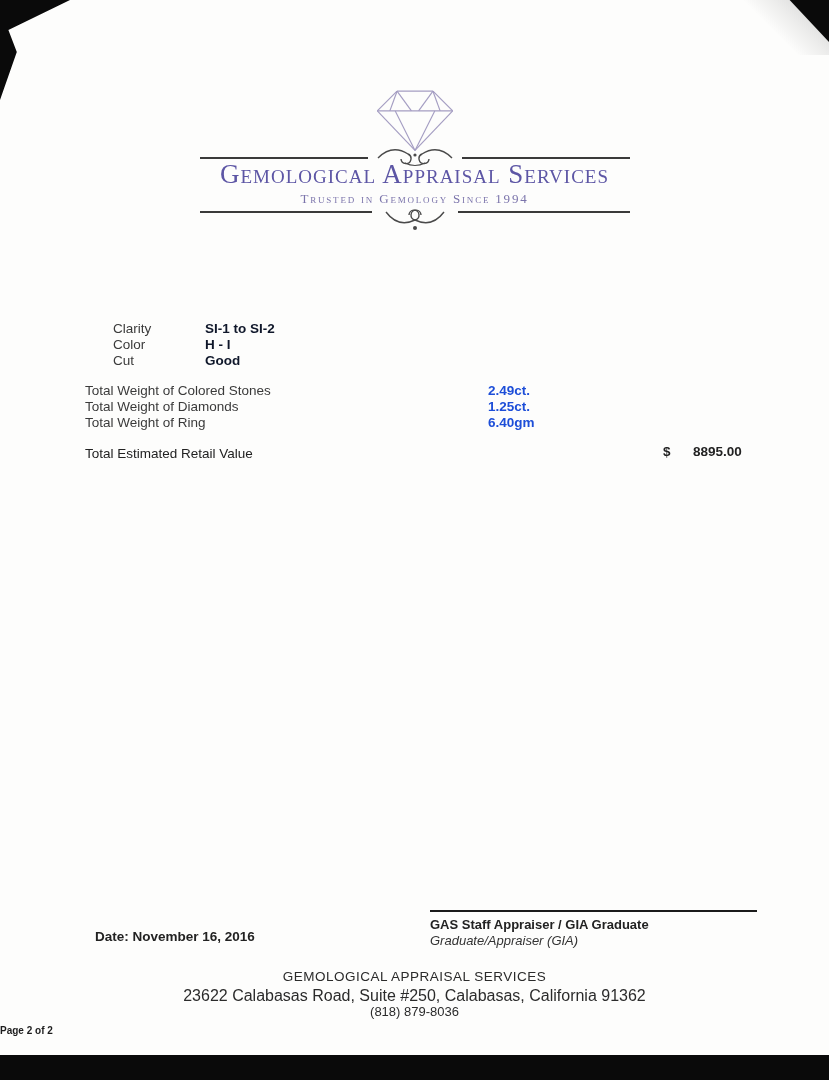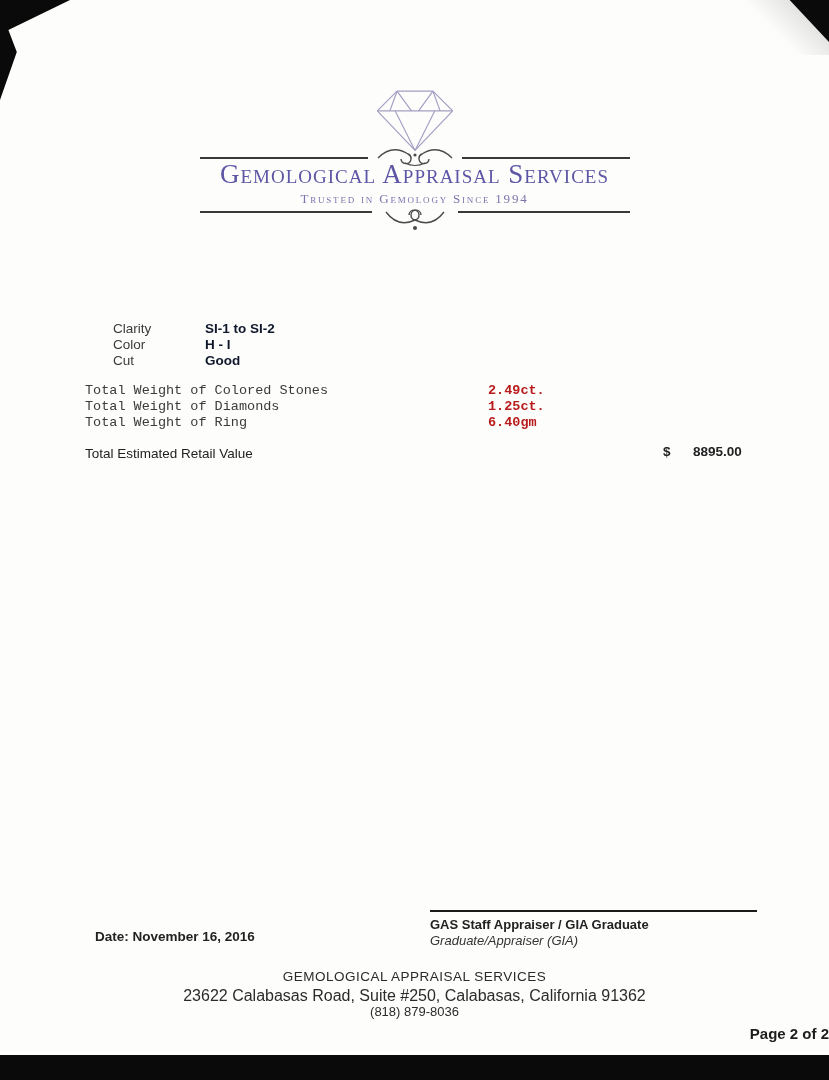--- a/index.html
+++ b/index.html
@@ -60,40 +60,40 @@
   .desc {
     position: absolute; left: 85px; top: 266px; width: 680px;
     font-size: 13.5px; line-height: 17px; color: #3a3a3a;
   }
 
   .grading { position: absolute; left: 113px; top: 321px; }
   .g-row { display: flex; height: 16px; font-size: 13.5px; }
   .g-label { width: 92px; color: #3a3a3a; }
   .g-value { font-weight: bold; color: #0f172a; }
 
-  .weights { position: absolute; left: 85px; top: 383px; font-family: Liberation Mono, monospace; }
+  .weights { position: absolute; left: 85px; top: 383px; }
   .w-row { display: flex; height: 16px; font-size: 13.5px; }
   .w-label { width: 403px; color: #3a3a3a; }
-  .w-value { font-weight: bold; color: #b91c1c; }
+  .w-value { font-weight: bold; color: #1d4ed8; }
 
   .total-row { position: absolute; left: 85px; top: 444px; width: 700px; height: 18px; font-size: 13.5px; }
   .total-label { position: absolute; left: 0; top: 2px; font-weight: normal; color: #222; }
   .currency { position: absolute; left: 578px; top: 0; font-weight: bold; color: #222; }
   .amount { position: absolute; left: 608px; top: 0; font-weight: bold; color: #222; }
 
   
   .sig-line { position: absolute; left: 430px; top: 910px; width: 327px; border-top: 2px solid #1b1b1b; }
   .sig-title { position: absolute; left: 430px; top: 917px; font-size: 13px; font-weight: bold; color: #222; }
   .sig-sub { position: absolute; left: 430px; top: 933px; font-size: 13px; font-style: italic; color: #333; }
   .date-line { position: absolute; left: 95px; top: 929px; font-size: 13.5px; font-weight: bold; color: #222; }
 
   .footer-org { position: absolute; left: 0; top: 969px; width: 829px; text-align: center; font-size: 13.5px; letter-spacing: 0.5px; color: #2b2b2b; }
   .footer-address { position: absolute; left: 0; top: 987px; width: 829px; text-align: center; font-size: 16px; color: #2b2b2b; }
   .footer-phone { position: absolute; left: 0; top: 1004px; width: 829px; text-align: center; font-size: 13px; color: #2b2b2b; }
-  .footer-page { position: absolute; left: 0; top: 1025px; width: 829px; text-align: right; font-size: 15px; font-weight: bold; color: #1d1d1d; }
+  .footer-page { position: absolute; left: 0; top: 1025px; width: 829px; text-align: left; font-size: 10px; font-weight: bold; color: #1d1d1d; }
 </style>
 </head>
 <body>
 
 <div class="page">
 
   <div class="edge-shade-tr"></div>
   <div class="corner-tl"></div>
   <div class="corner-tr"></div>
   <div class="bottom-bar"></div>

